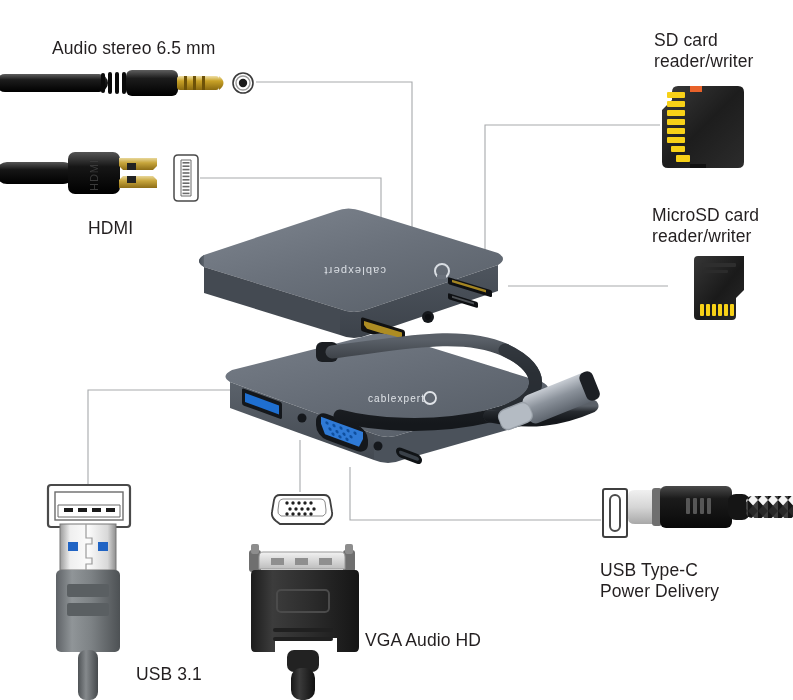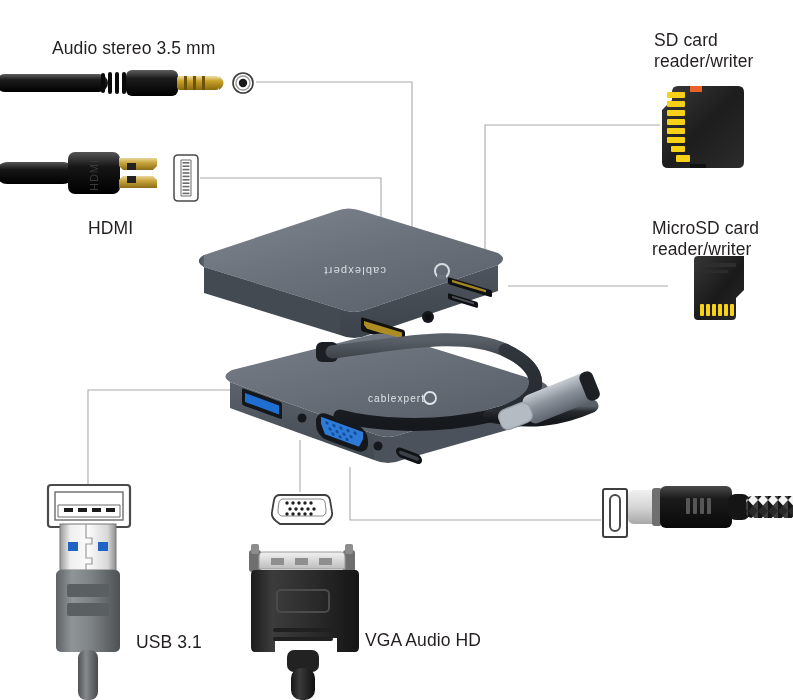--- a/index.html
+++ b/index.html
@@ -33,26 +33,27 @@
 
     <path class="leader" d="M 508 286 L 668 286"></path>
 
     <path class="leader" d="M 243 390 L 88 390 L 88 487"></path>
 
     <path class="leader" d="M 300 440 L 300 492"></path>
 
     <path class="leader" d="M 350 467 L 350 520 L 601 520"></path>
   </svg>
 
-  <div class="lbl" style="left:52px;top:38px;">Audio stereo 3.5 mm</div>
+  <div class="lbl" style="left:52px;top:38px;">Audio stereo 6.5 mm</div>
   <div class="lbl" style="left:88px;top:218px;">HDMI</div>
   <div class="lbl c" style="left:654px;top:30px;width:140px;white-space:normal;">SD card<br>reader/writer</div>
-  <div class="lbl c" style="left:652px;top:205px;width:142px;white-space:normal;margin-top:13px;">MicroSD card<br>reader/writer</div>
-  <div class="lbl" style="left:136px;top:632px;">USB 3.1</div>
+  <div class="lbl c" style="left:652px;top:205px;width:142px;white-space:normal;">MicroSD card<br>reader/writer</div>
+  <div class="lbl" style="left:136px;top:664px;">USB 3.1</div>
   <div class="lbl" style="left:365px;top:630px;">VGA Audio HD</div>
+  <div class="lbl" style="left:600px;top:560px;white-space:normal;width:170px;">USB Type-C<br>Power Delivery</div>
 
   <svg class="conn" style="left:-4px;top:60px;" width="240" height="46" viewBox="0 0 240 46">
     <defs>
       <linearGradient id="blkcab" x1="0" y1="0" x2="0" y2="1">
         <stop offset="0" stop-color="#5e5e5e"></stop>
           <stop offset=".32" stop-color="#1c1c1c"></stop>
         <stop offset="1" stop-color="#000"></stop>
       </linearGradient>
       <linearGradient id="goldg" x1="0" y1="0" x2="0" y2="1">
         <stop offset="0" stop-color="#efe0a8"></stop>

